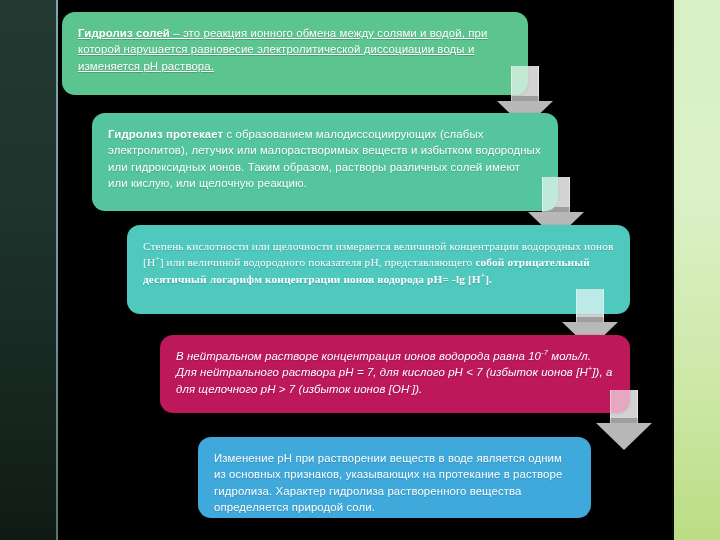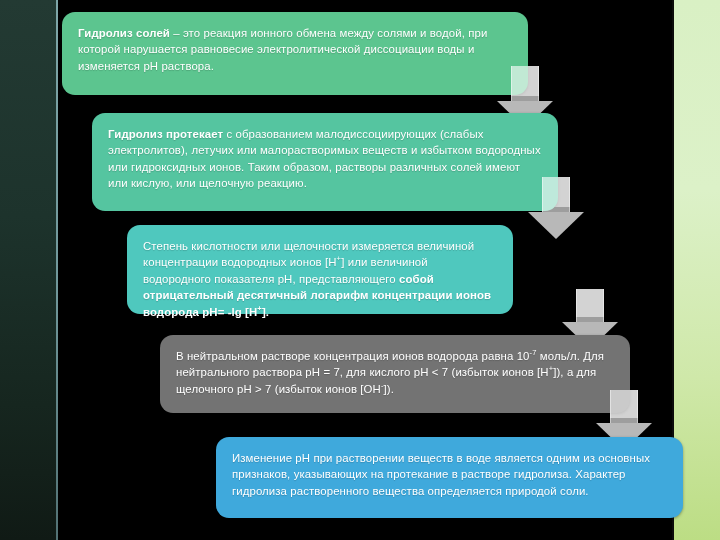--- a/index.html
+++ b/index.html
@@ -61,25 +61,25 @@
     padding: 13px 16px 12px 16px;
     box-shadow: 0 1px 3px rgba(0,0,0,.35);
   }
   .box b { font-weight: bold; }
   .box sup {
     font-size: 7.6px;
     vertical-align: super;
     line-height: 0;
   }
 
-  .box1 { left: 62px;  top: 12px;  width: 466px; height: 83px;  background: #5cc58f; }
+  .box1 { left: 62px;  top: 12px;  width: 466px; height: 83px;  background: #5cc58f; text-decoration: underline; }
   .box2 { left: 92px;  top: 113px; width: 466px; height: 98px;  background: #55c5a0; }
-  .box3 { left: 127px; top: 225px; width: 386px; height: 89px;  background: #4fc8be; }
+  .box3 { left: 127px; top: 225px; width: 503px; height: 89px;  background: #4fc8be; font-family: Liberation Serif, serif; }
   .box4 { left: 160px; top: 335px; width: 470px; height: 78px;  background: #4ec3d2; }
-  .box5 { left: 216px; top: 437px; width: 467px; height: 81px;  background: #3fa9dc; }
+  .box5 { left: 198px; top: 437px; width: 393px; height: 81px;  background: #3fa9dc; }
 
   
   .arrow {
     position: absolute;
     width: 56px;
     pointer-events: none;
   }
   .arrow .stem {
     position: absolute;
     left: 14px;
@@ -160,21 +160,21 @@
 
   <div class="box box3" style="background: rgb(79, 200, 190);">
     <span>Степень кислотности или щелочности измеряется величиной концентрации водородных ионов [H</span><sup>+</sup><span>] или величиной водородного показателя рН, представляющего </span><b>собой отрицательный десятичный логарифм концентрации ионов водорода рН= -lg [H</b><b><sup>+</sup></b><b>].</b>
   </div>
 
   <div class="arrow arrow3">
     <div class="stem"></div>
     <div class="head"></div>
   </div>
 
-  <div class="box box4" style="background: #737373;">
+  <div class="box box4" style="background: #be185d; font-style: italic;">
     <span>В нейтральном растворе концентрация ионов водорода равна 10</span><sup>-7</sup><span> моль/л. Для нейтрального раствора рН = 7, для кислого рН &lt; 7 (избыток ионов [H</span><sup>+</sup><span>]), а для щелочного рН &gt; 7 (избыток ионов [OH</span><sup>-</sup><span>]).</span>
   </div>
 
   <div class="arrow arrow4">
     <div class="stem"></div>
     <div class="head"></div>
   </div>
 
   <div class="box box5" style="background: rgb(63, 169, 220);">
     <span>Изменение рН при растворении веществ в воде является одним из основных признаков, указывающих на протекание в растворе гидролиза. Характер гидролиза растворенного вещества определяется природой соли.</span>

